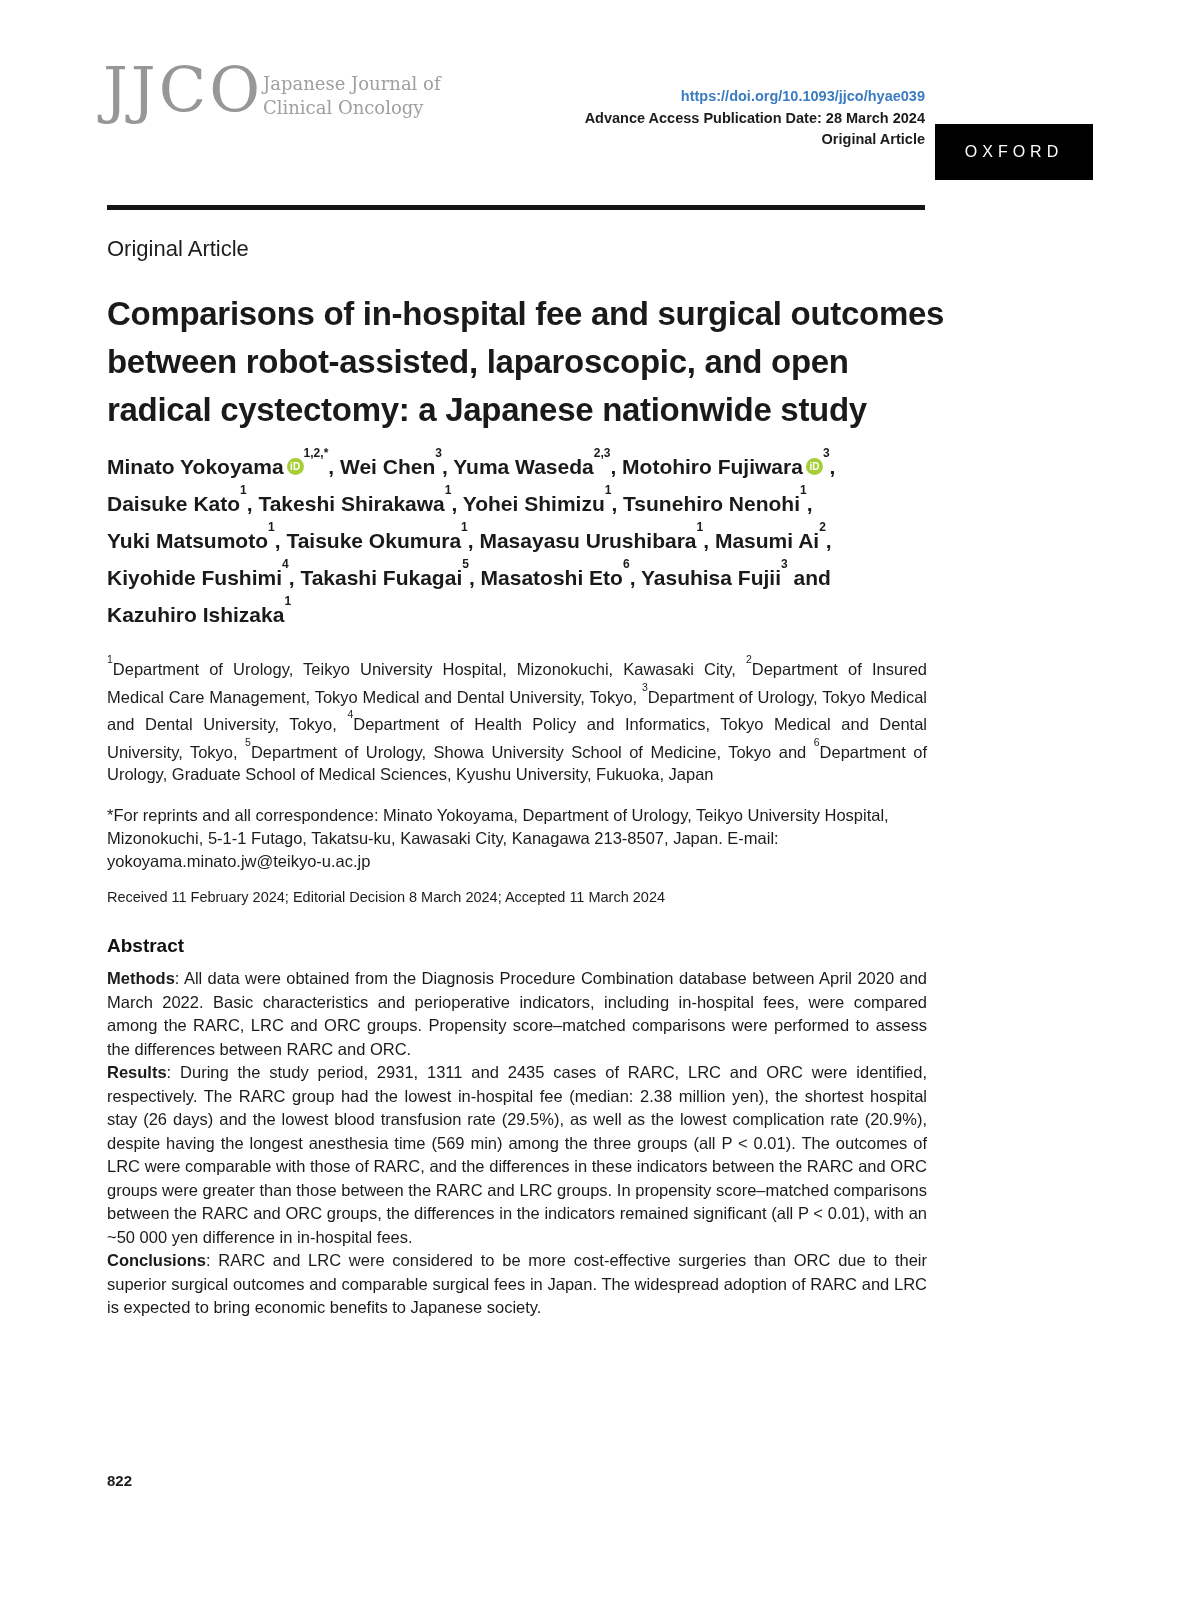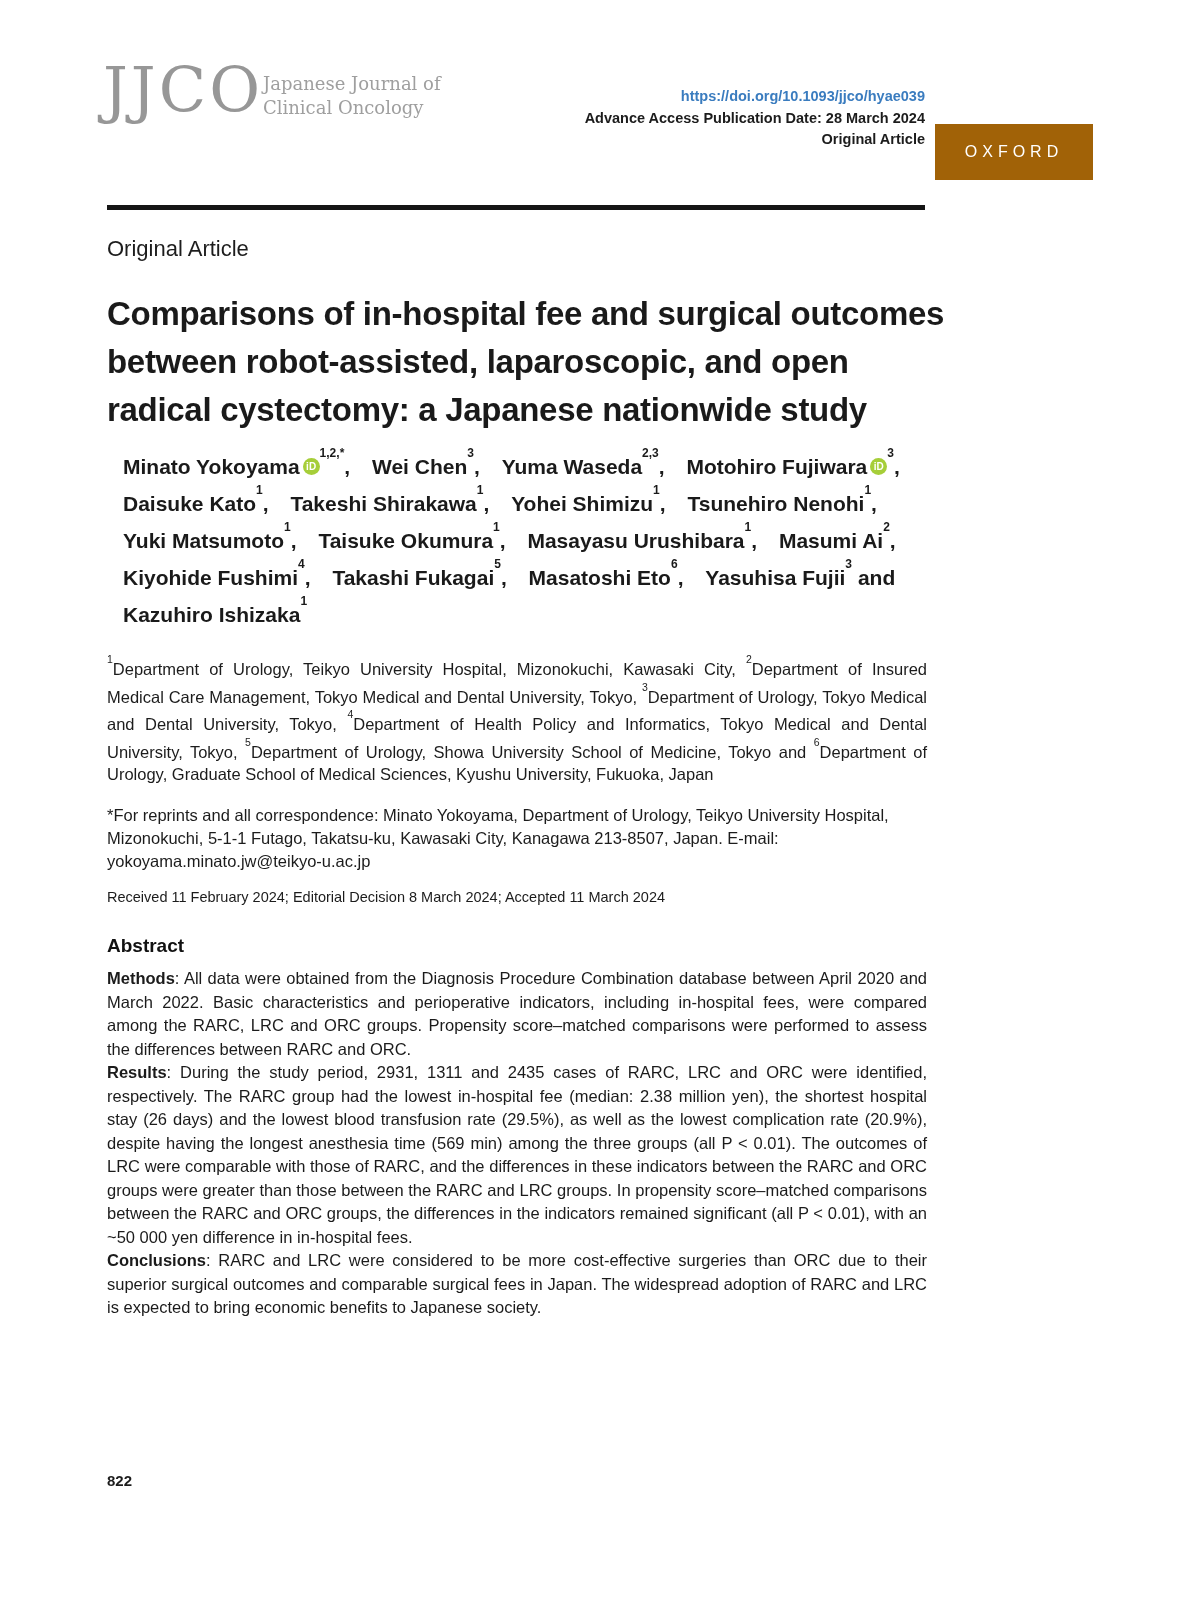--- a/index.html
+++ b/index.html
@@ -31,41 +31,41 @@
   }
   .citation {
     position:absolute; top:86px; right:275px;
     text-align:right; font-size:14.5px; font-weight:700;
     line-height:21.5px; color:#1c1c1c;
   }
   .citation i { font-style:italic; }
   .doi-link { display:block; color:#3a7cbf; text-decoration:none; font-weight:700; }
   .oxford {
     position:absolute; top:124px; right:107px;
-    width:158px; height:56px; background:#a16207;
+    width:158px; height:56px; background:#000000;
     color:#ffffff; display:flex; align-items:center; justify-content:center;
     font-size:16px; letter-spacing:5px; font-weight:500;
   }
   .rule {
     position:absolute; top:205px; left:107px;
     width:818px; height:5px; background:#151515;
   }
   .main {
     position:absolute; top:230px; left:107px; width:820px;
   }
   .section-label { font-size:22px; margin:6px 0 28px; color:#1d1d1d; }
   .article-title {
     font-size:33px; line-height:48px; font-weight:700;
     letter-spacing:-0.3px; margin:0 0 12px; color:#1a1a1a; width:840px;
   }
   .authors {
     font-size:21px; font-weight:700; line-height:33px;
     margin:0 0 22px; width:840px; color:#1a1a1a;
   }
-  .author { white-space:nowrap;margin-left:16px; }
+  .author { white-space:nowrap; }
   .asup { font-size:12px; position:relative; top:-9px; font-weight:700; }
   .orcid {
     display:inline-block; width:17px; height:17px; border-radius:50%;
     background:#a6ce39; color:#ffffff; font-size:10px; font-weight:700;
     text-align:center; line-height:17px; vertical-align:4px; margin-left:3px;
     font-style:normal;
   }
   .affiliations {
     font-size:16.5px; line-height:23px; margin:0 0 18px;
     text-align:justify; color:#1c1c1c;

